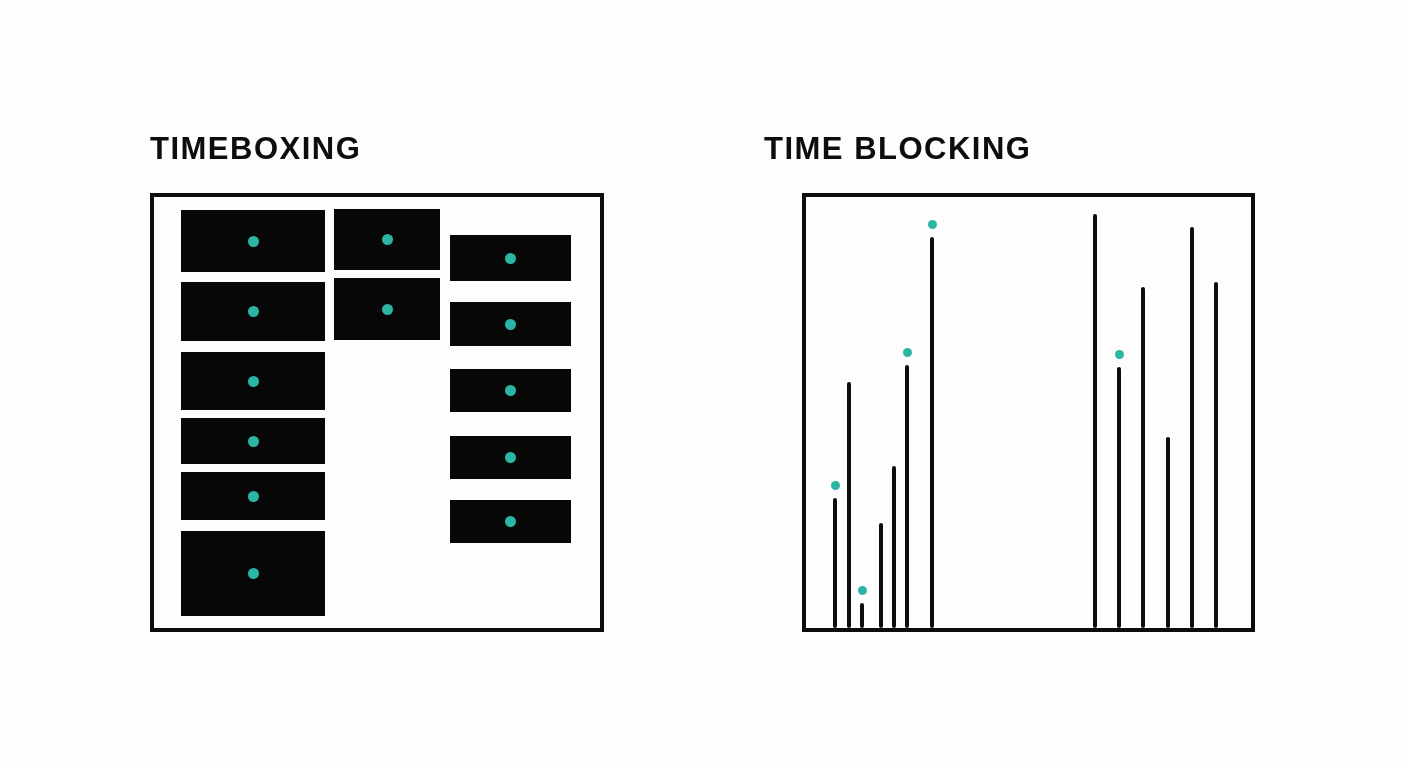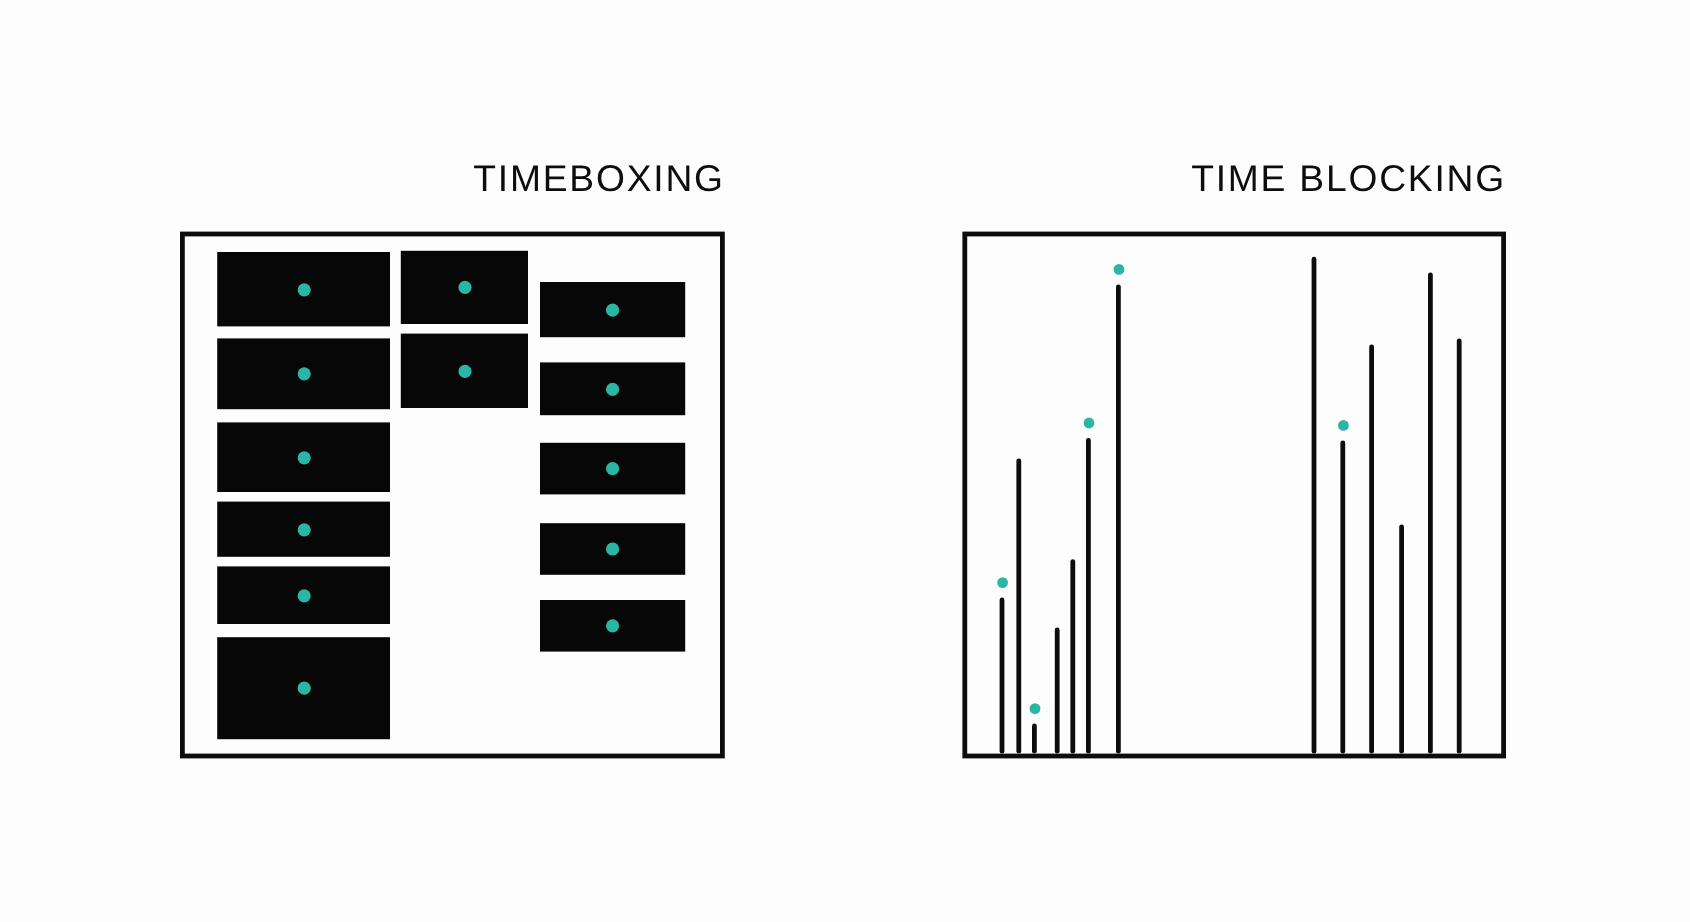--- a/index.html
+++ b/index.html
@@ -13,23 +13,23 @@
     width: 1408px;
     height: 768px;
     background: var(--bg, #fdfdfd);
     overflow: hidden;
   }
   .panel-title {
     position: absolute;
     top: 131px;
     height: 36px;
     line-height: 36px;
-    text-align: right;
+    text-align: left;
     font-size: 31px;
-    font-weight: 400;
+    font-weight: 700;
     letter-spacing: 1.5px;
     color: var(--ink, #0d0d0d);
     white-space: nowrap;
   }
   .frame {
     position: absolute;
     box-sizing: border-box;
     border: 4px solid var(--ink, #0d0d0d);
     background: transparent;
   }
@@ -61,21 +61,21 @@
     border-radius: 2px;
   }
 </style>
 </head>
 <body>
 
 <div class="canvas">
 
   <div class="panel-title" id="left-title" style="left: 150px; width: 454px;">TIMEBOXING</div>
 
-  <div class="panel-title" id="right-title" style="left: 802px; width: 453px;">TIME BLOCKING</div>
+  <div class="panel-title" id="right-title" style="left: 764px; width: 453px;">TIME BLOCKING</div>
 
   <div class="frame" id="left-frame" style="left: 150px; top: 193px; width: 454px; height: 439px;"></div>
 
   <div class="frame" id="right-frame" style="left: 802px; top: 193px; width: 453px; height: 439px;"></div>
 
 <div class="block" style="left: 181px; top: 210px; width: 144px; height: 62px;">
       <span class="dot block-dot"></span>
     </div>
     <div class="block" style="left: 181px; top: 282px; width: 144px; height: 59px;">
       <span class="dot block-dot"></span>

